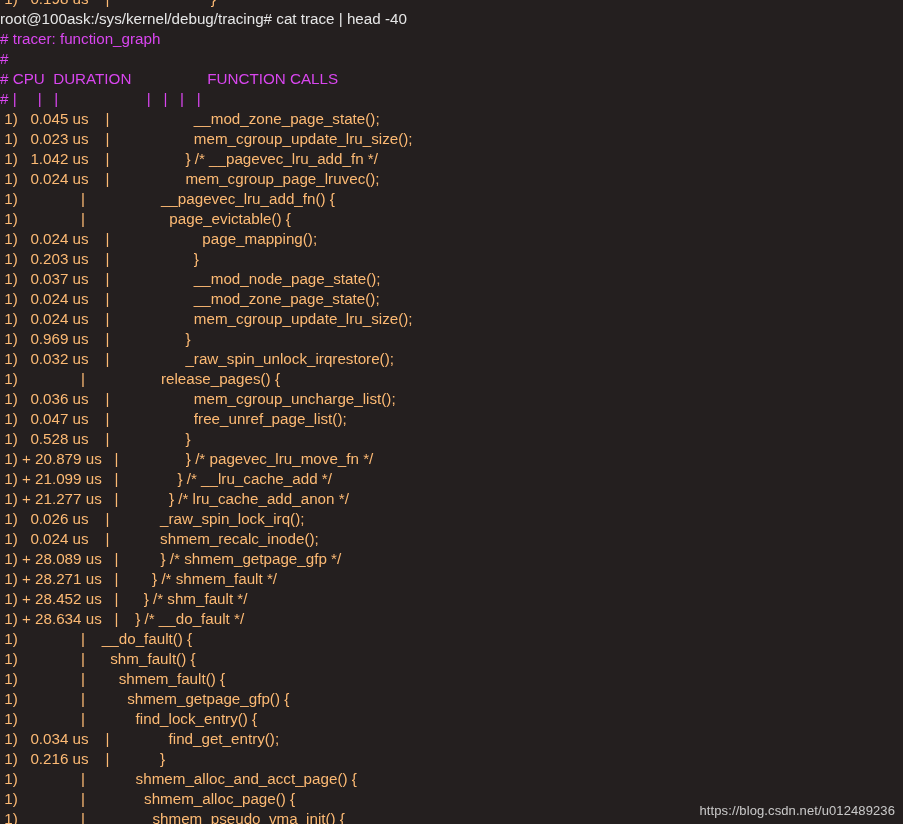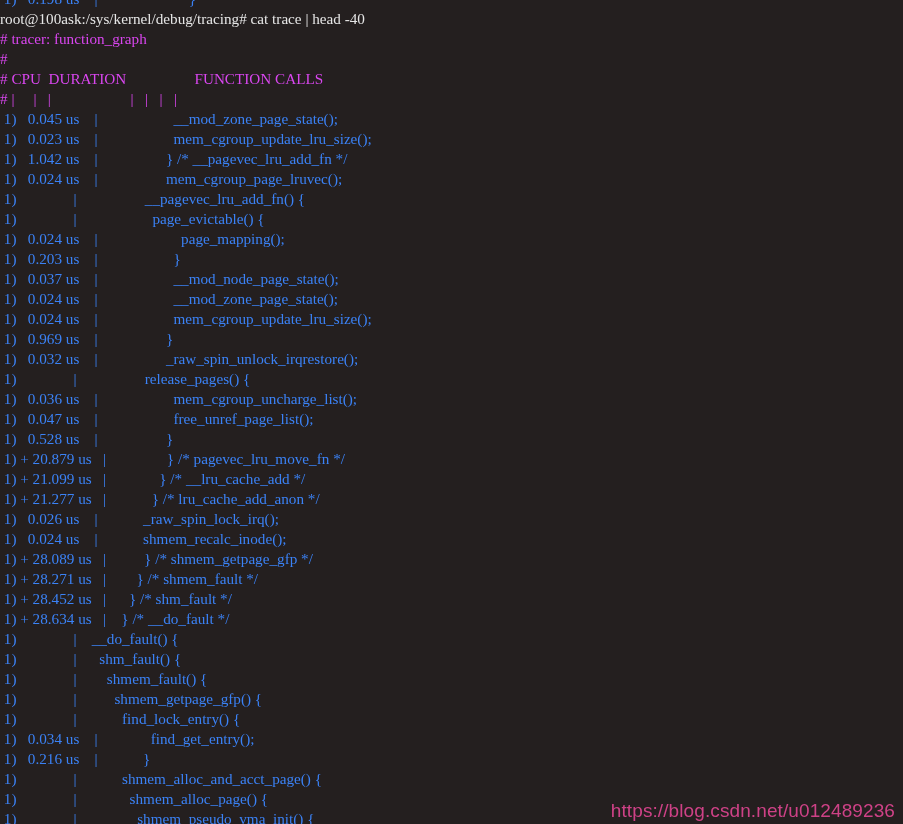--- a/index.html
+++ b/index.html
@@ -31,33 +31,33 @@
     font-family: inherit;
     font-size: inherit;
     line-height: 20px;
     color: inherit;
     letter-spacing: 0px;
   }
   .line {
     display: block;
     height: 20px;
     white-space: pre;
-    font-family: Liberation Serif, serif;
+    font-family: Liberation Sans, sans-serif;
   }
   .prompt-line { color: #e6e6e6; }
   .comment-line { color: #d946ef; }
-  .trace-line { color: #3b82f6; }
+  .trace-line { color: #fdba74; }
   #watermark {
     position: absolute;
     right: 8px;
     bottom: 4px;
     font-family: "Liberation Sans", sans-serif;
-    font-size: 19px;
+    font-size: 13px;
     line-height: 18px;
-    color: #ec4899;
+    color: #e5e5e5;
     opacity: 0.85;
     letter-spacing: 0.1px;
     user-select: none;
   }
 </style>
 </head>
 <body>
 
 <div id="terminal">
   <div id="screen"><span class="line trace-line"> 1)   0.198 us    |                        }</span><span class="line prompt-line">root@100ask:/sys/kernel/debug/tracing# cat trace | head -40</span><span class="line comment-line"># tracer: function_graph</span><span class="line comment-line">#</span><span class="line comment-line"># CPU  DURATION                  FUNCTION CALLS</span><span class="line comment-line"># |     |   |                     |   |   |   |</span><span class="line trace-line"> 1)   0.045 us    |                    __mod_zone_page_state();</span><span class="line trace-line"> 1)   0.023 us    |                    mem_cgroup_update_lru_size();</span><span class="line trace-line"> 1)   1.042 us    |                  } /* __pagevec_lru_add_fn */</span><span class="line trace-line"> 1)   0.024 us    |                  mem_cgroup_page_lruvec();</span><span class="line trace-line"> 1)               |                  __pagevec_lru_add_fn() {</span><span class="line trace-line"> 1)               |                    page_evictable() {</span><span class="line trace-line"> 1)   0.024 us    |                      page_mapping();</span><span class="line trace-line"> 1)   0.203 us    |                    }</span><span class="line trace-line"> 1)   0.037 us    |                    __mod_node_page_state();</span><span class="line trace-line"> 1)   0.024 us    |                    __mod_zone_page_state();</span><span class="line trace-line"> 1)   0.024 us    |                    mem_cgroup_update_lru_size();</span><span class="line trace-line"> 1)   0.969 us    |                  }</span><span class="line trace-line"> 1)   0.032 us    |                  _raw_spin_unlock_irqrestore();</span><span class="line trace-line"> 1)               |                  release_pages() {</span><span class="line trace-line"> 1)   0.036 us    |                    mem_cgroup_uncharge_list();</span><span class="line trace-line"> 1)   0.047 us    |                    free_unref_page_list();</span><span class="line trace-line"> 1)   0.528 us    |                  }</span><span class="line trace-line"> 1) + 20.879 us   |                } /* pagevec_lru_move_fn */</span><span class="line trace-line"> 1) + 21.099 us   |              } /* __lru_cache_add */</span><span class="line trace-line"> 1) + 21.277 us   |            } /* lru_cache_add_anon */</span><span class="line trace-line"> 1)   0.026 us    |            _raw_spin_lock_irq();</span><span class="line trace-line"> 1)   0.024 us    |            shmem_recalc_inode();</span><span class="line trace-line"> 1) + 28.089 us   |          } /* shmem_getpage_gfp */</span><span class="line trace-line"> 1) + 28.271 us   |        } /* shmem_fault */</span><span class="line trace-line"> 1) + 28.452 us   |      } /* shm_fault */</span><span class="line trace-line"> 1) + 28.634 us   |    } /* __do_fault */</span><span class="line trace-line"> 1)               |    __do_fault() {</span><span class="line trace-line"> 1)               |      shm_fault() {</span><span class="line trace-line"> 1)               |        shmem_fault() {</span><span class="line trace-line"> 1)               |          shmem_getpage_gfp() {</span><span class="line trace-line"> 1)               |            find_lock_entry() {</span><span class="line trace-line"> 1)   0.034 us    |              find_get_entry();</span><span class="line trace-line"> 1)   0.216 us    |            }</span><span class="line trace-line"> 1)               |            shmem_alloc_and_acct_page() {</span><span class="line trace-line"> 1)               |              shmem_alloc_page() {</span><span class="line trace-line"> 1)               |                shmem_pseudo_vma_init() {</span></div>

